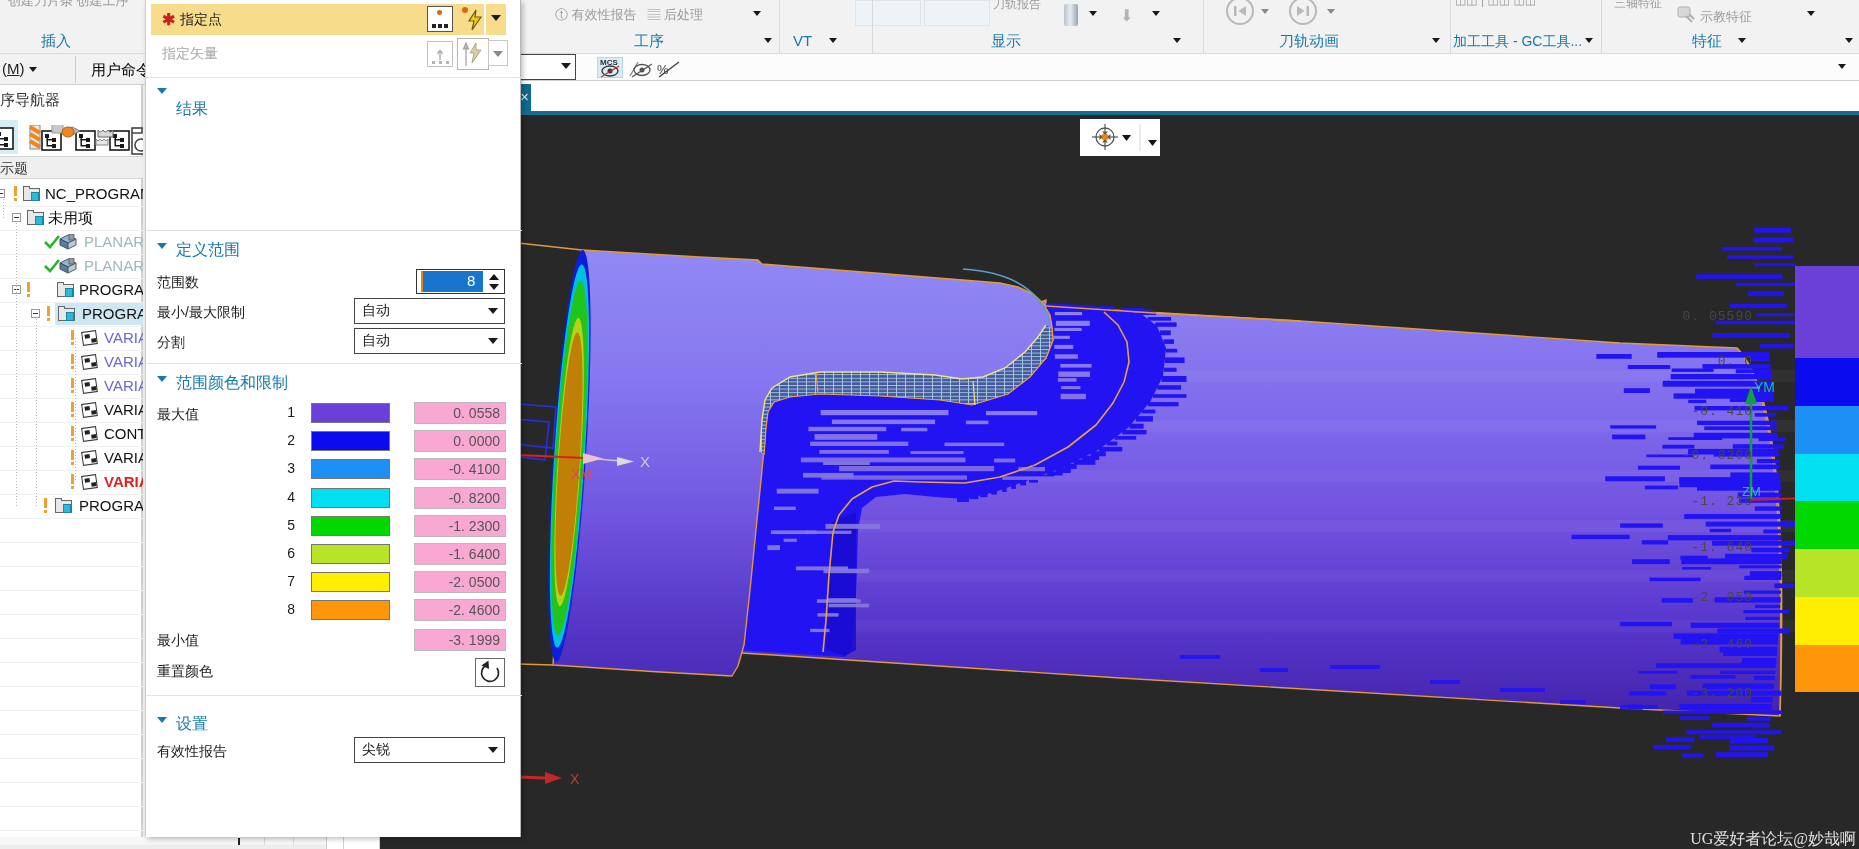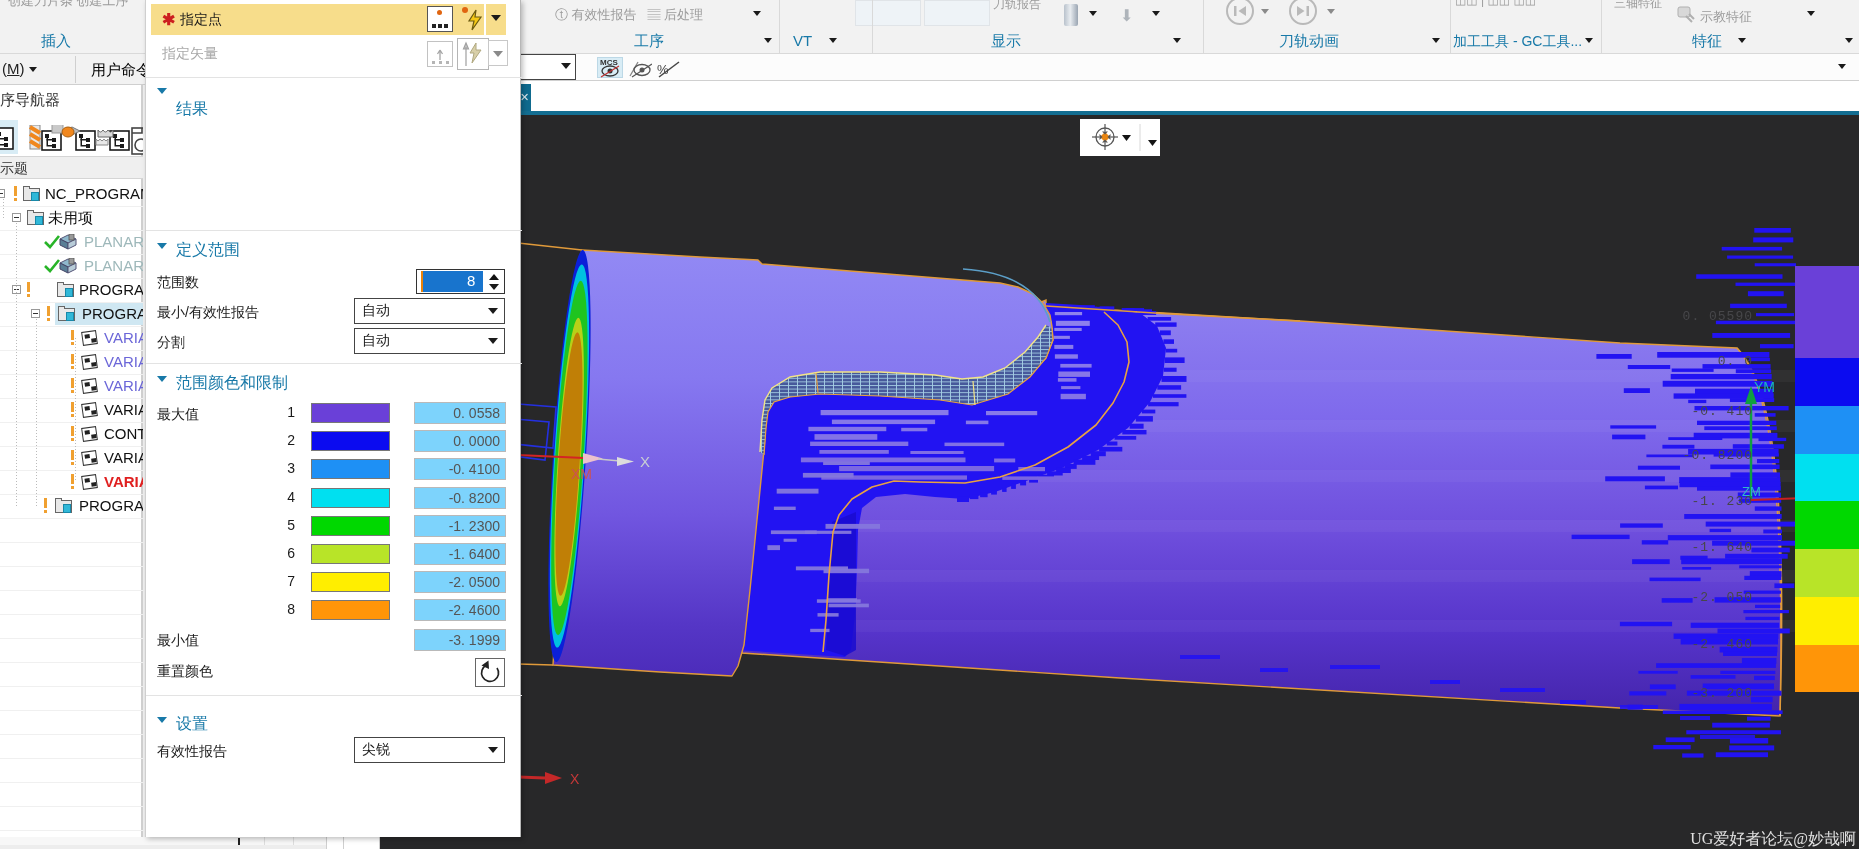--- a/index.html
+++ b/index.html
@@ -7,21 +7,21 @@
   body { position:relative; background:#f0f0f0; }
   .abs { position:absolute; }
   .teal { color:#1879a8; }
   .gray { color:#9b9b9b; }
   .sep-v { position:absolute; width:1px; background:#d9d9d9; }
   .sep-h { position:absolute; height:1px; background:#d9d9d9; }
   span.caret { display:inline-block; } .caret { width:0; height:0; border-left:5px solid transparent; border-right:5px solid transparent; border-top:6px solid #1a1a1a; }
   .caret.sm { border-left-width:4px; border-right-width:4px; border-top-width:5px; }
   .caret.gy { border-top-color:#8a8a8a; }
   .caret.tl { border-top-color:#1879a8; }
-  .vbox { background:#7dd3fc; border:1px solid #b9b9b9; color:#555; font-size:14px; text-align:right; padding-right:5px; line-height:20px; font-family:"Liberation Sans",sans-serif; }
+  .vbox { background:#f9a8d4; border:1px solid #b9b9b9; color:#555; font-size:14px; text-align:right; padding-right:5px; line-height:20px; font-family:"Liberation Sans",sans-serif; }
 </style>
 </head>
 <body>
 
 <div class="abs" id="ribbon" style="left:0;top:0;width:1859px;height:54px;background:#f2f2f2;">
 
   <div class="abs gray" style="left:8px;top:-8px;font-size:13px;">创建刀片条 创建工序</div>
   <div class="abs gray" style="left:555px;top:6px;font-size:13px;">ⓣ 有效性报告&nbsp;&nbsp; ▤ 后处理</div>
   <div class="abs caret sm" style="left:753px;top:11px;"></div>
   <div class="abs" style="left:855px;top:0;width:66px;height:26px;background:#eef3f7;border:1px solid #e0e4e8;"></div>
@@ -689,21 +689,21 @@
 
   <div class="abs caret tl" style="left:11px;top:243px;"></div>
   <div class="abs teal" style="left:30px;top:240px;font-size:16px;">定义范围</div>
   <div class="abs" style="left:11px;top:274px;">范围数</div>
   <div class="abs" style="left:270px;top:269px;width:89px;height:25px;background:#fff;border:1px solid #333;">
     <div class="abs" style="left:4px;top:1px;width:62px;height:21px;background:#1874cd;border-left:2px solid #e8820a;"></div>
     <div class="abs" style="left:50px;top:2px;color:#fff;font-size:15px;">8</div>
     <div class="abs" style="left:72px;top:4px;width:0;height:0;border-left:5px solid transparent;border-right:5px solid transparent;border-bottom:6px solid #111;"></div>
     <div class="abs caret" style="left:72px;top:14px;"></div>
   </div>
-  <div class="abs" style="left:11px;top:304px;">最小/有效性报告</div>
+  <div class="abs" style="left:11px;top:304px;">最小/最大限制</div>
   <div class="abs" style="left:208px;top:298px;width:151px;height:26px;background:#fff;border:1px solid #444;">
     <div class="abs" style="left:7px;top:3px;">自动</div>
     <div class="abs caret" style="left:133px;top:9px;"></div>
   </div>
   <div class="abs" style="left:11px;top:334px;">分割</div>
   <div class="abs" style="left:208px;top:328px;width:151px;height:26px;background:#fff;border:1px solid #444;">
     <div class="abs" style="left:7px;top:3px;">自动</div>
     <div class="abs caret" style="left:133px;top:9px;"></div>
   </div>
   <div class="sep-h" style="left:0;top:363px;width:376px;background:#e3e3e3;"></div>

